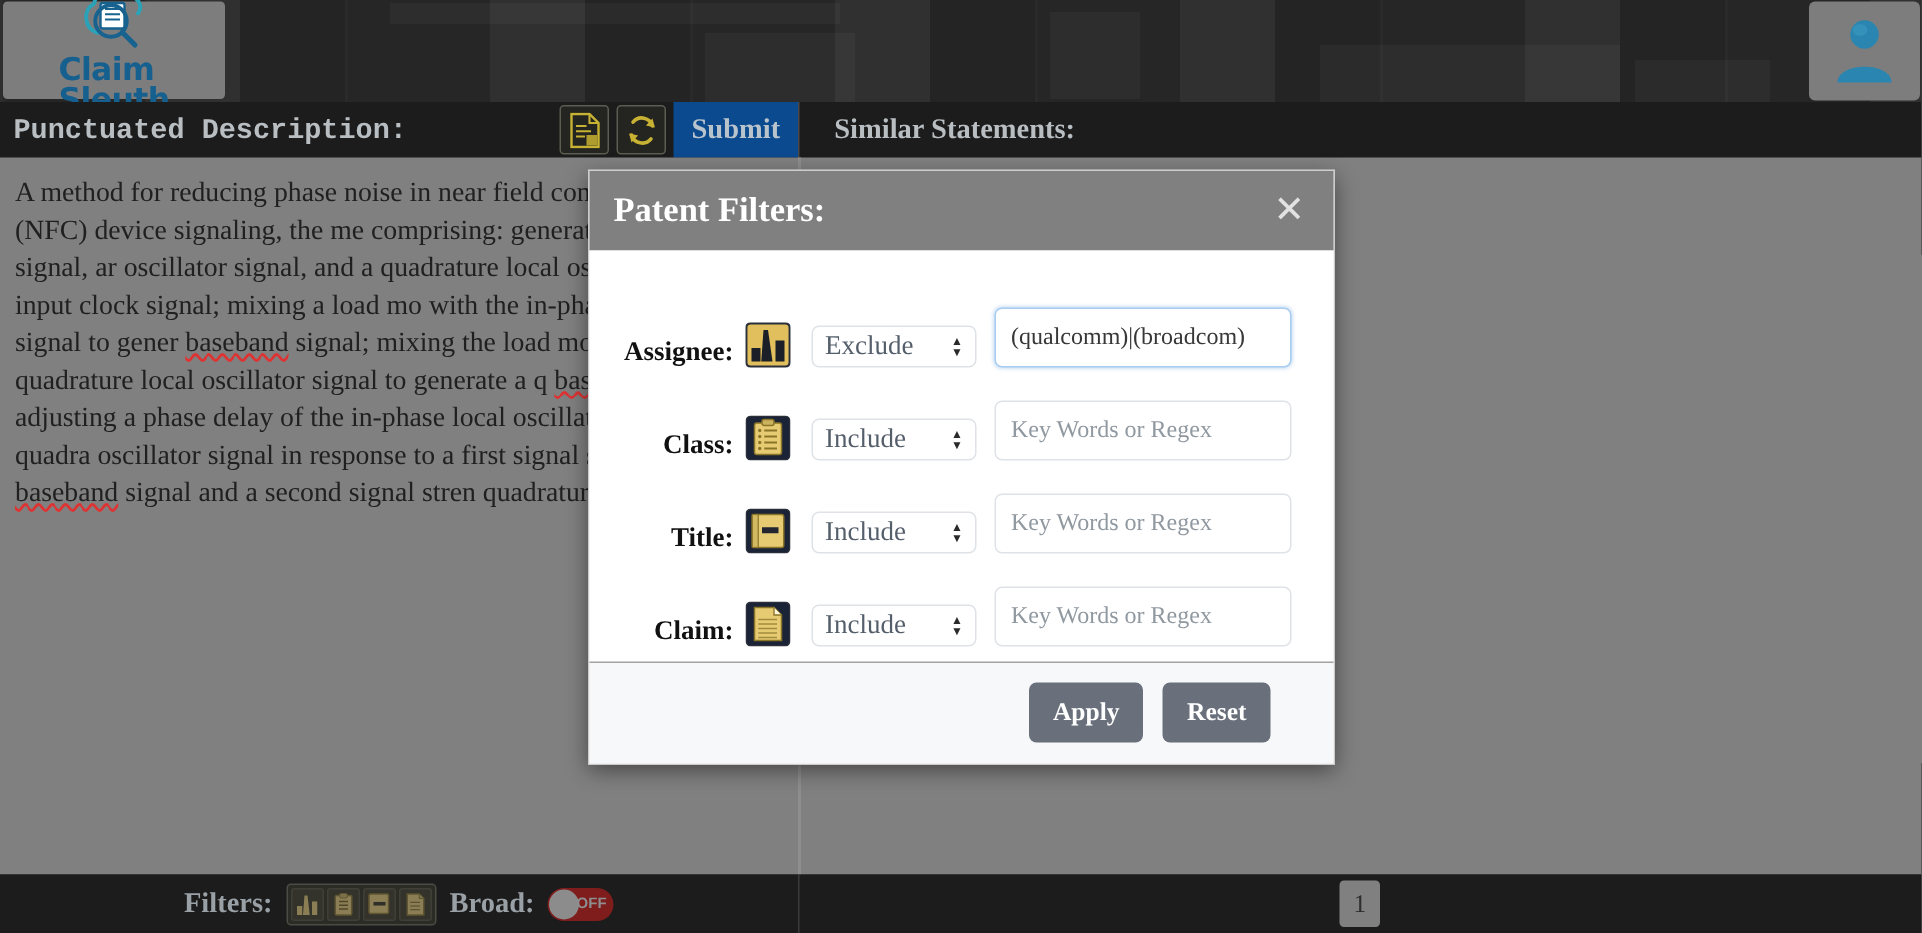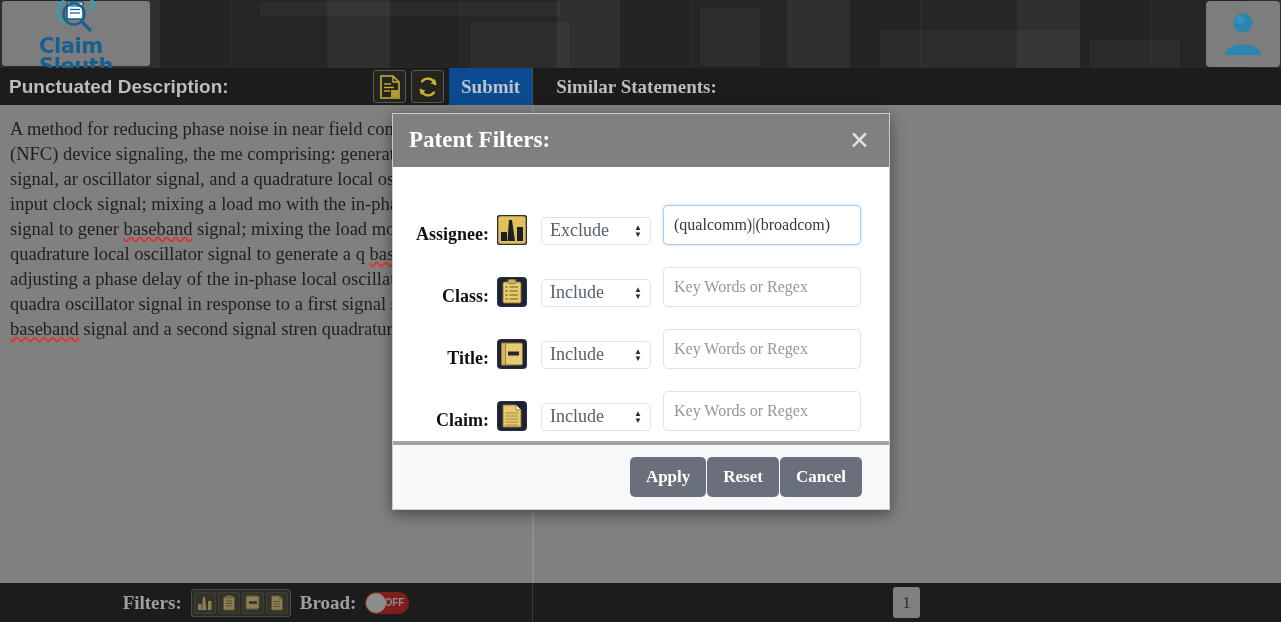--- a/index.html
+++ b/index.html
@@ -45,21 +45,21 @@
     display: flex; align-items: center; justify-content: center;
   }
 
   
   #toolbar {
     position: absolute; left: 0; top: 68px; width: 1281px; height: 37px;
     background: #1c1c1c;
     display: flex; align-items: center;
   }
   #punct-label {
-    font-family: Liberation Sans, sans-serif;
+    font-family: Liberation Mono, monospace;
     font-weight: 700; font-size: 19px; color: #b8bec2;
     margin-left: 9px; width: 364px;
   }
   .tool-icon-btn {
     width: 33px; height: 33px; border: 1px solid #5c5c52;
     background: #242420; border-radius: 3px;
     display: flex; align-items: center; justify-content: center;
     margin-right: 5px; cursor: pointer;
   }
   #submit-btn {
@@ -184,23 +184,23 @@
   .row-select .caret { font-size: 11px; color: #2a2a2a; line-height: 1; }
   .row-input {
     width: 198px; height: 40px; border: 1px solid #dfe2e6; border-radius: 5px;
     background: #fff; padding: 0 10px;
     font-family: "Liberation Serif", serif; font-size: 16px; color: #383838;
     outline: none;
   }
   .row-input::placeholder { color: #9098a0; }
   .row-input.focused { border-color: #a8cdf0; box-shadow: 0 0 3px rgba(120,170,225,0.55); }
   #modal-footer {
-    height: 72px; background: #f7f8f9; border-top: 4px solid #a3a3a3;
+    height: 72px; background: #f7f8f9; border-top: 1px solid #a3a3a3;
     display: flex; align-items: center; justify-content: flex-end;
-    padding-right: 27px; gap: 1px;
+    padding-right: 42px; gap: 13px;
   }
   .modal-btn {
     background: #69707c; color: #fff; border: none; border-radius: 5px;
     font-family: "Liberation Serif", serif; font-weight: 700; font-size: 17px;
     padding: 10px 16px; cursor: pointer;
   }
 </style>
 </head>
 <body>
 
@@ -410,15 +410,14 @@
         <span>Include</span>
         <span class="caret" style="display: inline-block; line-height: 7px; font-size: 8px; text-align: center;">▲<br>▼</span>
       </div>
       <input class="row-input" type="text" placeholder="Key Words or Regex" style="">
     </div>
   </div>
 
   <div id="modal-footer">
     <button class="modal-btn">Apply</button>
     <button class="modal-btn">Reset</button>
-    <button class="modal-btn">Cancel</button>
   </div>
 </div>
 
 </body></html>

